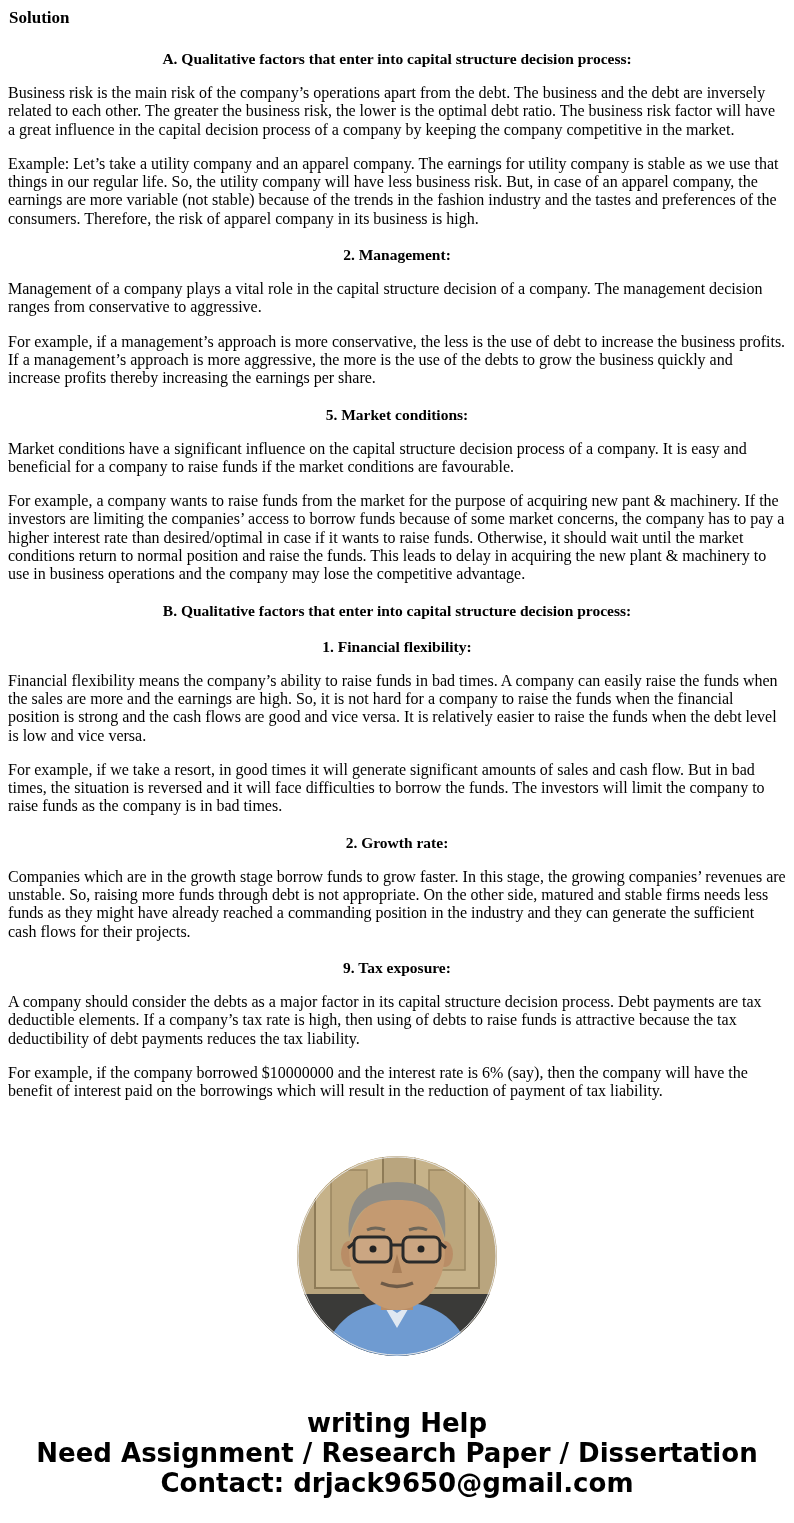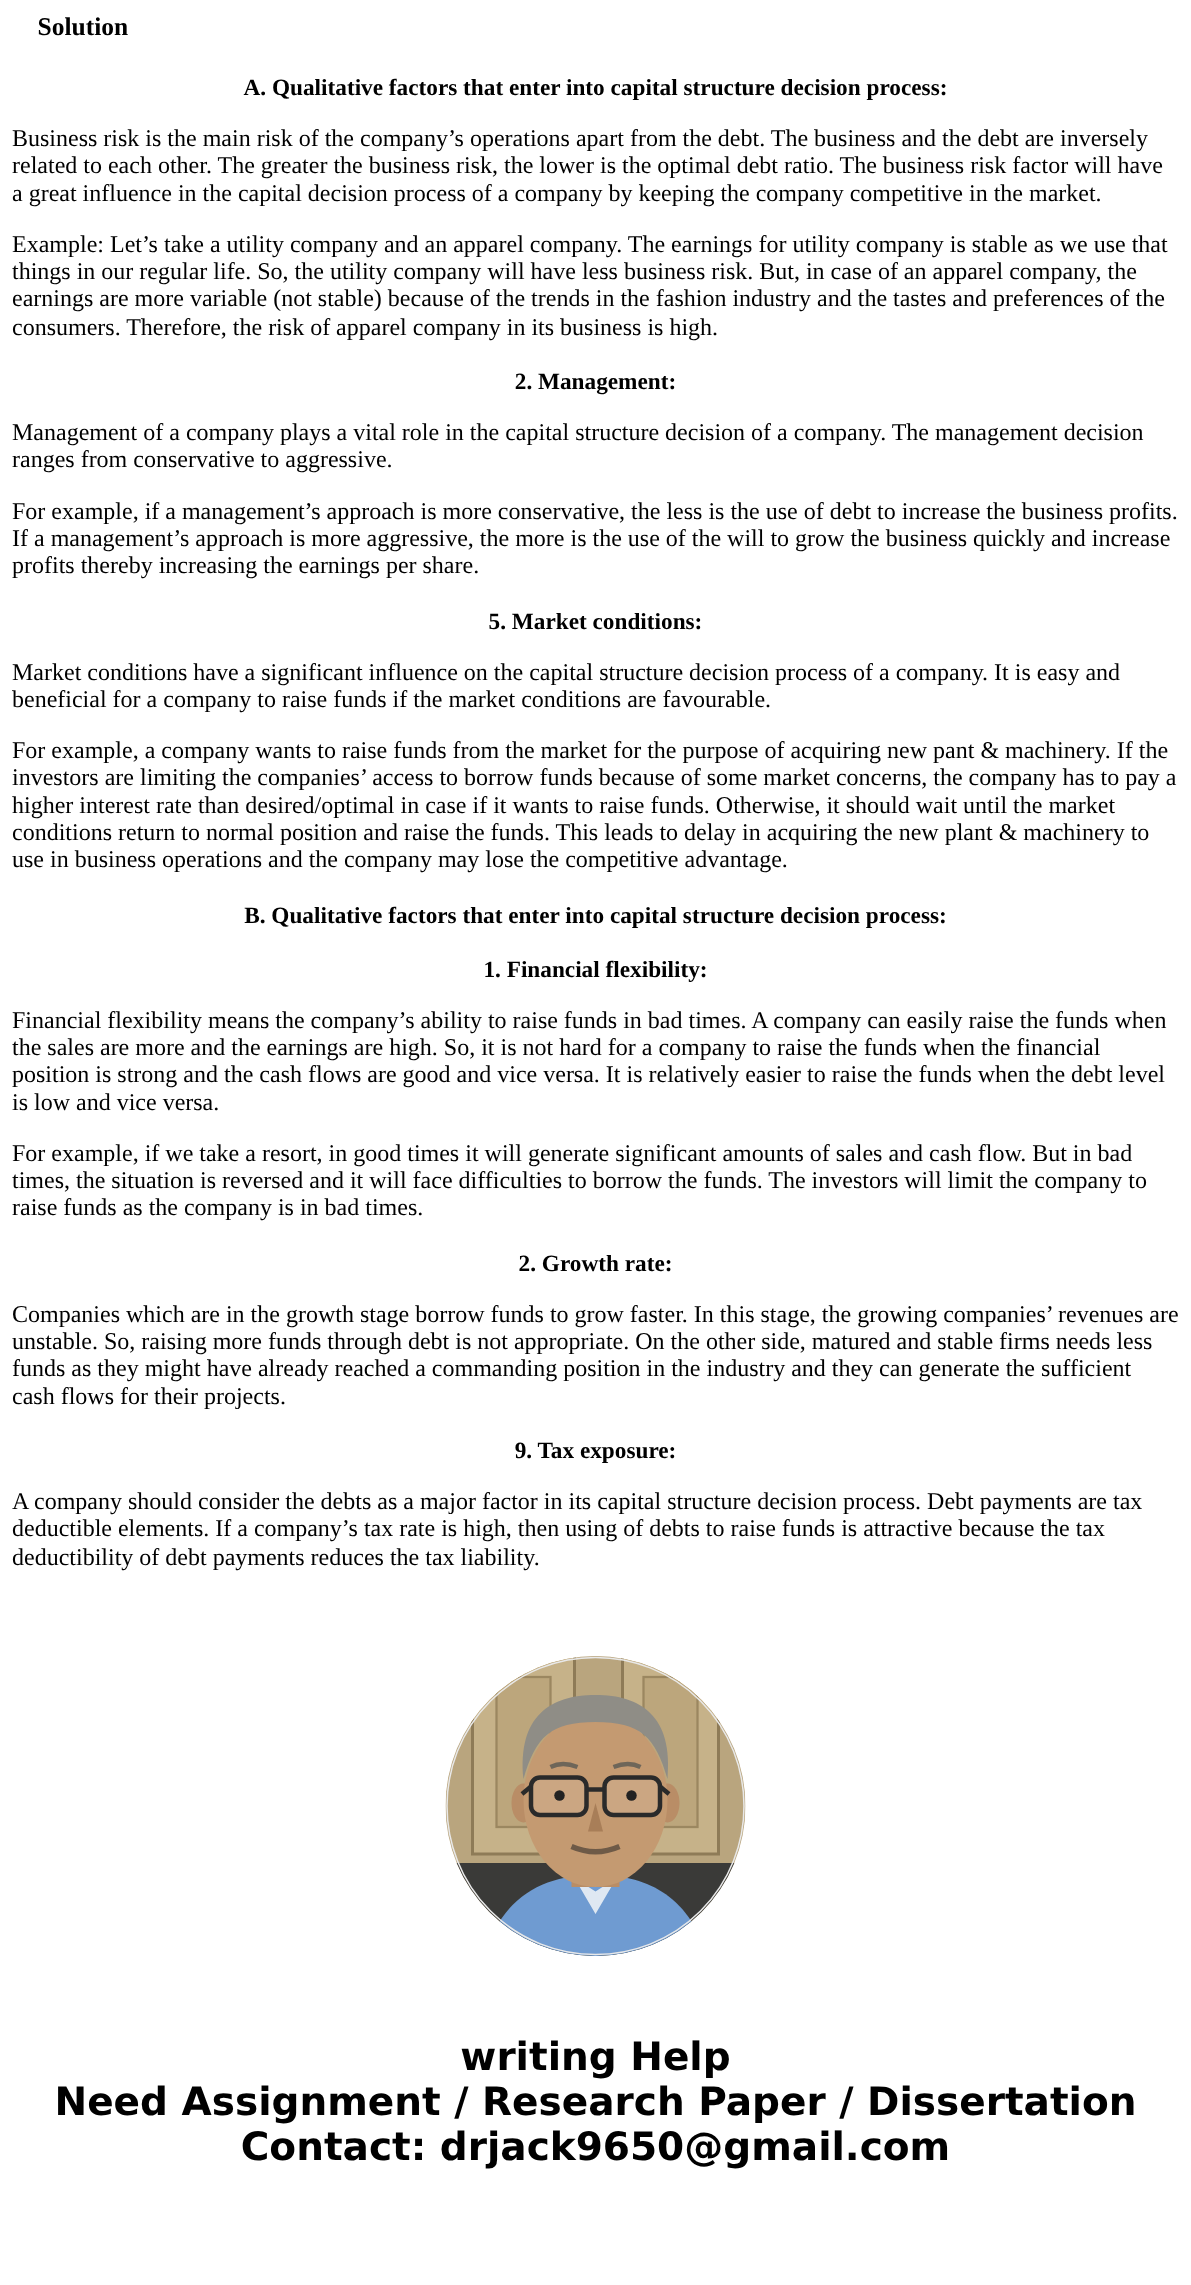--- a/index.html
+++ b/index.html
@@ -7,21 +7,21 @@
   body {
     width: 794px;
     min-height: 1523px;
     color: #000000;
     font-family: "Liberation Serif", serif;
   }
   .doc { padding: 4px 8px 0 8px; }
   .doc-title {
     font-size: 17px;
     font-weight: bold;
-    margin: 4px 0 22px 17px;
+    margin: 4px 0 22px 1px;
   }
   .section-heading, .sub-heading {
     font-size: 15.5px;
     font-weight: bold;
     margin: 18px 0 16px 0;
     text-align: center;
   }
   .para {
     font-size: 16px;
     line-height: 18.3px;
@@ -49,37 +49,38 @@
 
   <h1 class="doc-title">Solution</h1>
 
   <h2 class="section-heading">A. Qualitative factors that enter into capital structure decision process:</h2>
 
   <p class="para">Business risk is the main risk of the company’s operations apart from the debt. The business and the debt are inversely related to each other. The greater the business risk, the lower is the optimal debt ratio. The business risk factor will have a great influence in the capital decision process of a company by keeping the company competitive in the market.</p>
   <p class="para">Example: Let’s take a utility company and an apparel company. The earnings for utility company is stable as we use that things in our regular life. So, the utility company will have less business risk. But, in case of an apparel company, the earnings are more variable (not stable) because of the trends in the fashion industry and the tastes and preferences of the consumers. Therefore, the risk of apparel company in its business is high.</p>
 
   <h3 class="sub-heading">2. Management:</h3>
   <p class="para">Management of a company plays a vital role in the capital structure decision of a company. The management decision ranges from conservative to aggressive.</p>
-  <p class="para">For example, if a management’s approach is more conservative, the less is the use of debt to increase the business profits. If a management’s approach is more aggressive, the more is the use of the will to grow the business quickly and increase profits thereby increasing the earnings per share.</p>
+  <p class="para">For example, if a management’s approach is more conservative, the less is the use of debt to increase the business profits. If a management’s approach is more aggressive, the more is the use of the debts to grow the business quickly and increase profits thereby increasing the earnings per share.</p>
 
   <h3 class="sub-heading">5. Market conditions:</h3>
   <p class="para">Market conditions have a significant influence on the capital structure decision process of a company. It is easy and beneficial for a company to raise funds if the market conditions are favourable.</p>
   <p class="para">For example, a company wants to raise funds from the market for the purpose of acquiring new pant &amp; machinery. If the investors are limiting the companies’ access to borrow funds because of some market concerns, the company has to pay a higher interest rate than desired/optimal in case if it wants to raise funds. Otherwise, it should wait until the market conditions return to normal position and raise the funds. This leads to delay in acquiring the new plant &amp; machinery to use in business operations and the company may lose the competitive advantage.</p>
 
   <h2 class="section-heading">B. Qualitative factors that enter into capital structure decision process:</h2>
 
   <h3 class="sub-heading">1. Financial flexibility:</h3>
   <p class="para">Financial flexibility means the company’s ability to raise funds in bad times. A company can easily raise the funds when the sales are more and the earnings are high. So, it is not hard for a company to raise the funds when the financial position is strong and the cash flows are good and vice versa. It is relatively easier to raise the funds when the debt level is low and vice versa.</p>
   <p class="para">For example, if we take a resort, in good times it will generate significant amounts of sales and cash flow. But in bad times, the situation is reversed and it will face difficulties to borrow the funds. The investors will limit the company to raise funds as the company is in bad times.</p>
 
   <h3 class="sub-heading">2. Growth rate:</h3>
   <p class="para">Companies which are in the growth stage borrow funds to grow faster. In this stage, the growing companies’ revenues are unstable. So, raising more funds through debt is not appropriate. On the other side, matured and stable firms needs less funds as they might have already reached a commanding position in the industry and they can generate the sufficient cash flows for their projects.</p>
 
   <h3 class="sub-heading">9. Tax exposure:</h3>
   <p class="para">A company should consider the debts as a major factor in its capital structure decision process. Debt payments are tax deductible elements. If a company’s tax rate is high, then using of debts to raise funds is attractive because the tax deductibility of debt payments reduces the tax liability.</p>
+  <p class="para">For example, if the company borrowed $10000000 and the interest rate is 6% (say), then the company will have the benefit of interest paid on the borrowings which will result in the reduction of payment of tax liability.</p>
 
   <div class="avatar-wrap">
     <svg width="200" height="200" viewBox="0 0 200 200" role="img">
       <defs>
         <clipPath id="avatar-clip">
             <circle cx="100" cy="100" r="100"></circle>
           </clipPath>
       </defs>
       <g clip-path="url(#avatar-clip)">
         <rect width="200" height="200" fill="#b9a57e"></rect>

